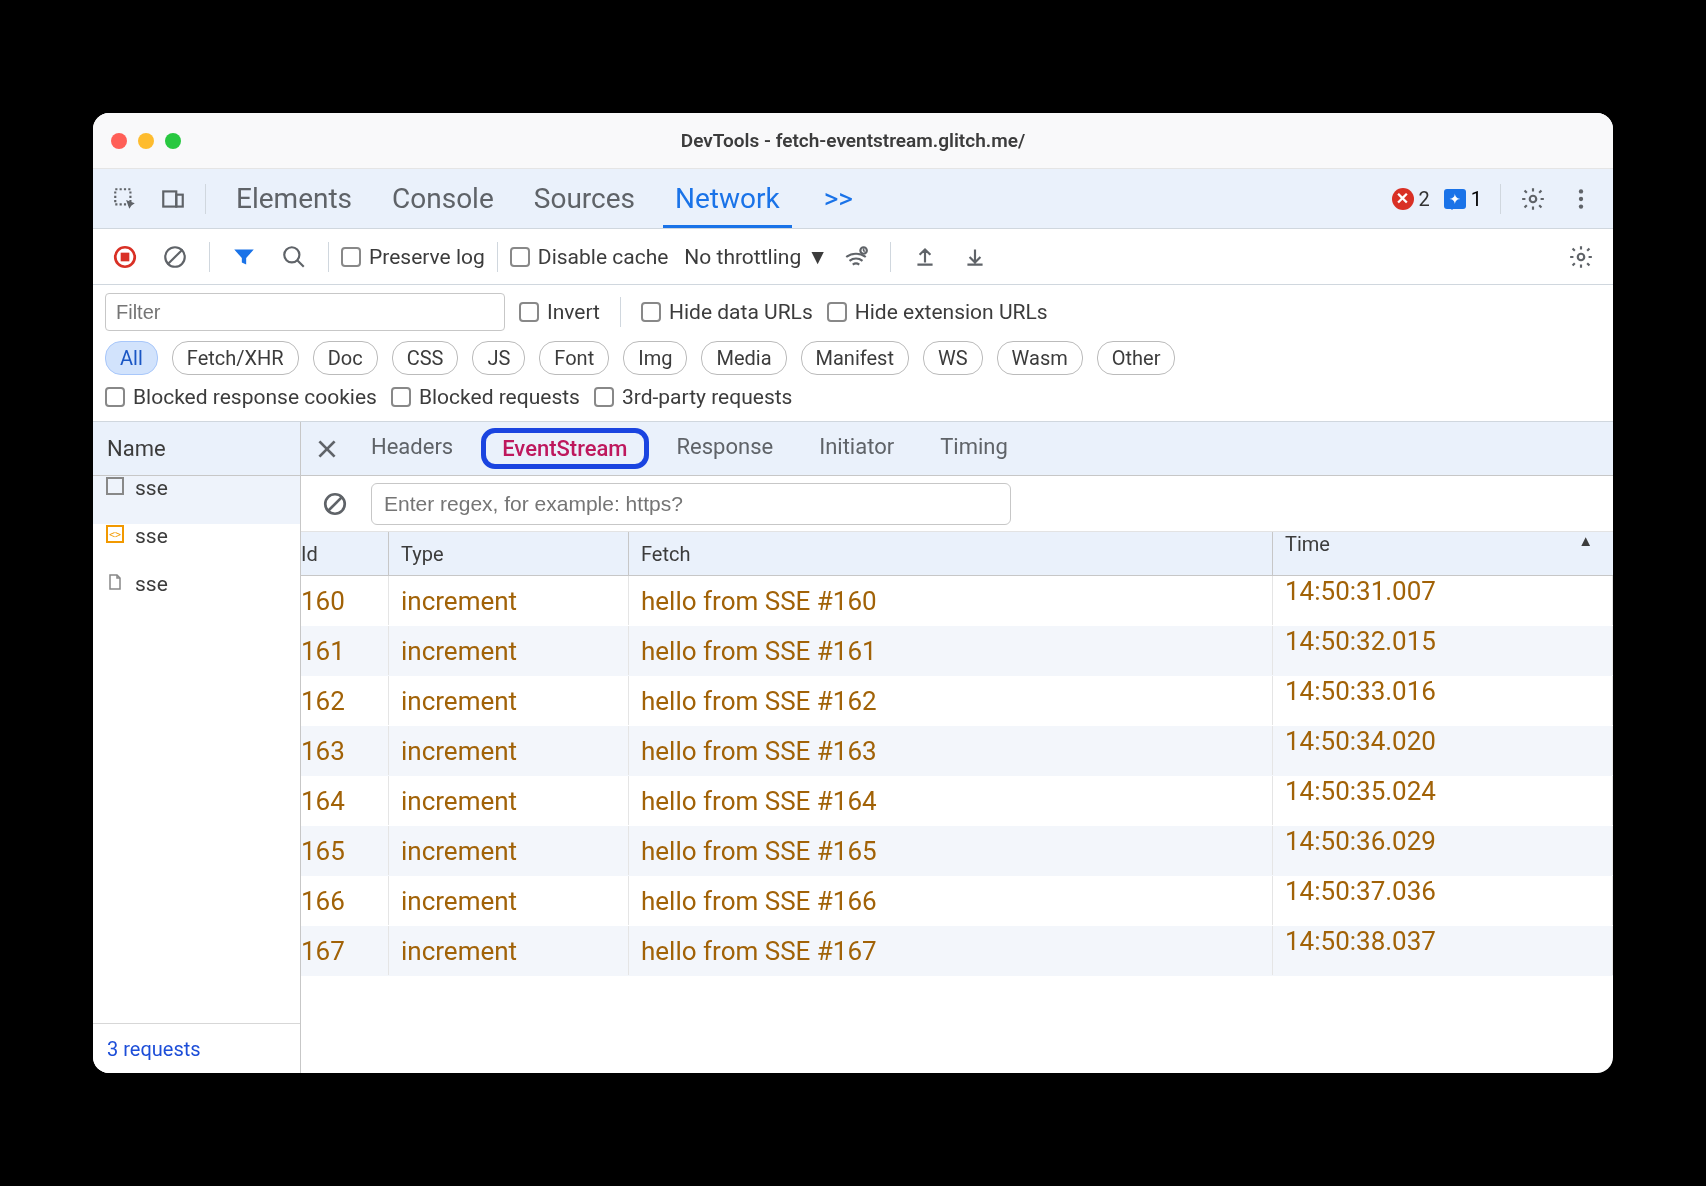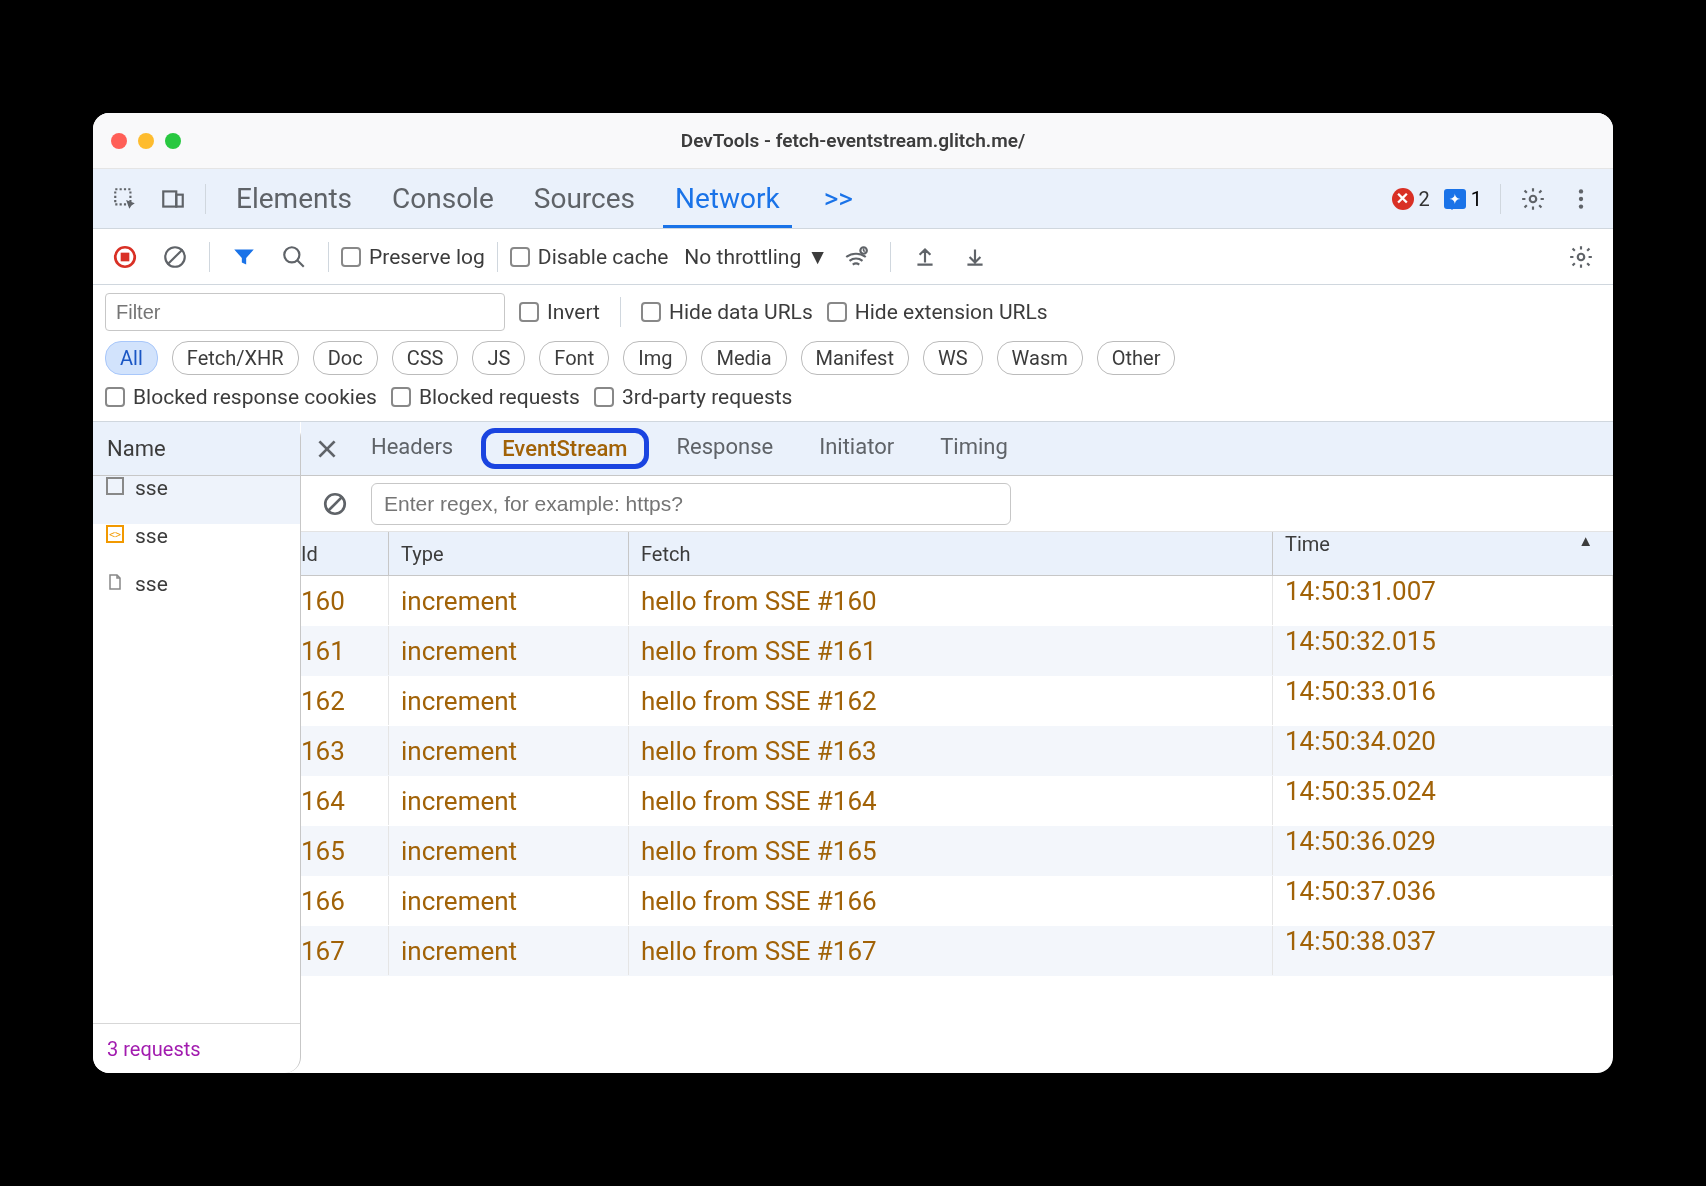--- a/index.html
+++ b/index.html
@@ -122,43 +122,43 @@
   .type-chip {
     padding: 4px 14px; border: 1px solid #bbb; border-radius: 16px;
     font-size: 20px; color:#3c3c3c; background:#fff; cursor:pointer;
   }
   .type-chip.active { background: #d2e3fc; border-color:#a8c7fa; color:#1a56c4; }
   
   .main-split {
     flex: 1; display: flex; min-height: 0;
   }
   .request-list {
-    width: 208px; border-right: 1px solid #c7c7c7; display:flex; flex-direction:column; background:#fff;border-radius:16px;
+    width: 208px; border-right: 1px solid #c7c7c7; display:flex; flex-direction:column; background:#fff;
   }
   .req-header {
     height: 54px; display:flex;align-items:center; padding:0 14px;
     font-size: 22px; color:#3c3c3c; background:#eaf1fb; border-bottom:1px solid #c7c7c7;
   }
   .req-item {
     height: 48px; display:flex;align-items:flex-start; padding:0 12px; gap:10px;
     font-size: 21px; color:#3c3c3c; cursor:pointer;
   }
   .req-item.selected { background:#eef3fb; }
   .req-icon { width:20px;height:20px;display:flex;align-items:center;justify-content:center;}
   .req-footer {
     margin-top:auto; height:50px; border-top:1px solid #d7d7d7;
-    display:flex;align-items:center;padding:4px 14px;font-size:20px;color:#a21caf;
+    display:flex;align-items:center;padding:4px 14px;font-size:20px;color:#1d4ed8;
   }
   .detail-panel { flex:1; display:flex;flex-direction:column; min-width:0;}
   .detail-tabs {
     height: 54px; background:#eaf1fb; border-bottom:1px solid #c7c7c7;
     display:flex;align-items:center;padding:0 8px;gap:8px;
   }
   .detail-tab { padding:6px 18px; font-size:22px; color:#5f6368; cursor:pointer; border-radius:8px;}
-  .detail-tab.active { color:#a16207; border: 5px solid #1a44e0; border-radius:14px; padding:3px 16px; font-weight:500;}
+  .detail-tab.active { color:#be185d; border: 5px solid #1a44e0; border-radius:14px; padding:3px 16px; font-weight:500;}
   .event-toolbar {
     height: 56px; display:flex;align-items:center;padding:0 12px;gap:14px;border-bottom:1px solid #e3e3e3;
   }
   .regex-input {
     flex:0 0 640px; height:42px; border:1px solid #c7c7c7;border-radius:6px;padding:0 12px;font-size:21px;color:#888;
   }
   .event-table { flex:1; overflow:auto; }
   .et-header {
     display:flex; height:44px; background:#eaf1fb; border-bottom:1px solid #c7c7c7;
     font-size:20px;color:#3c3c3c;

